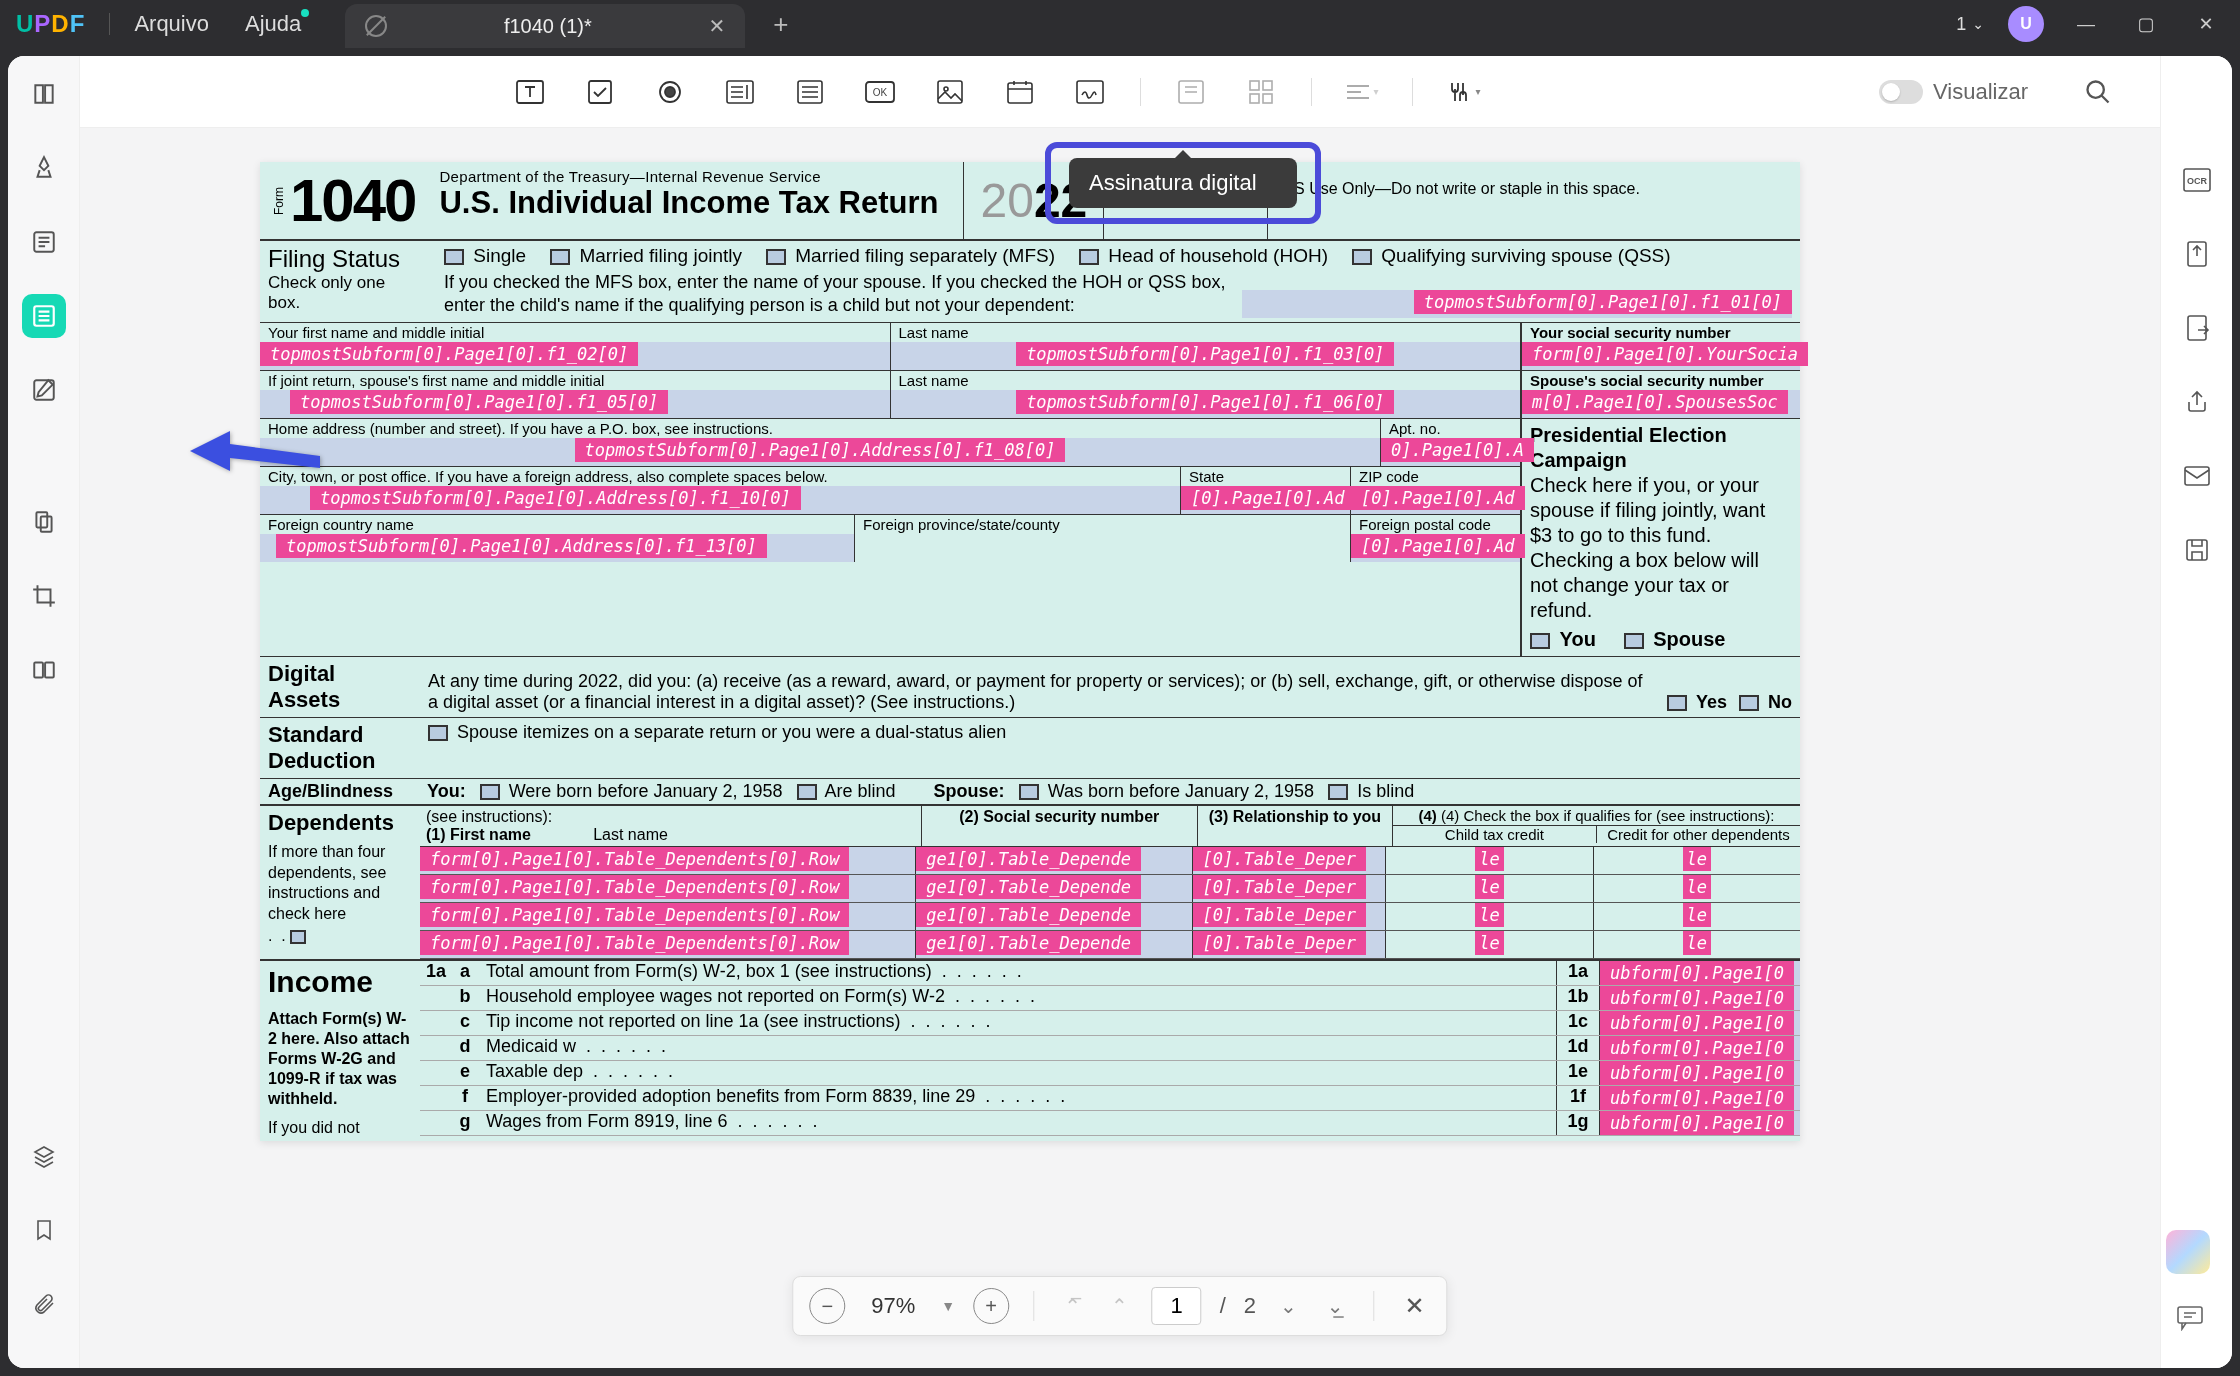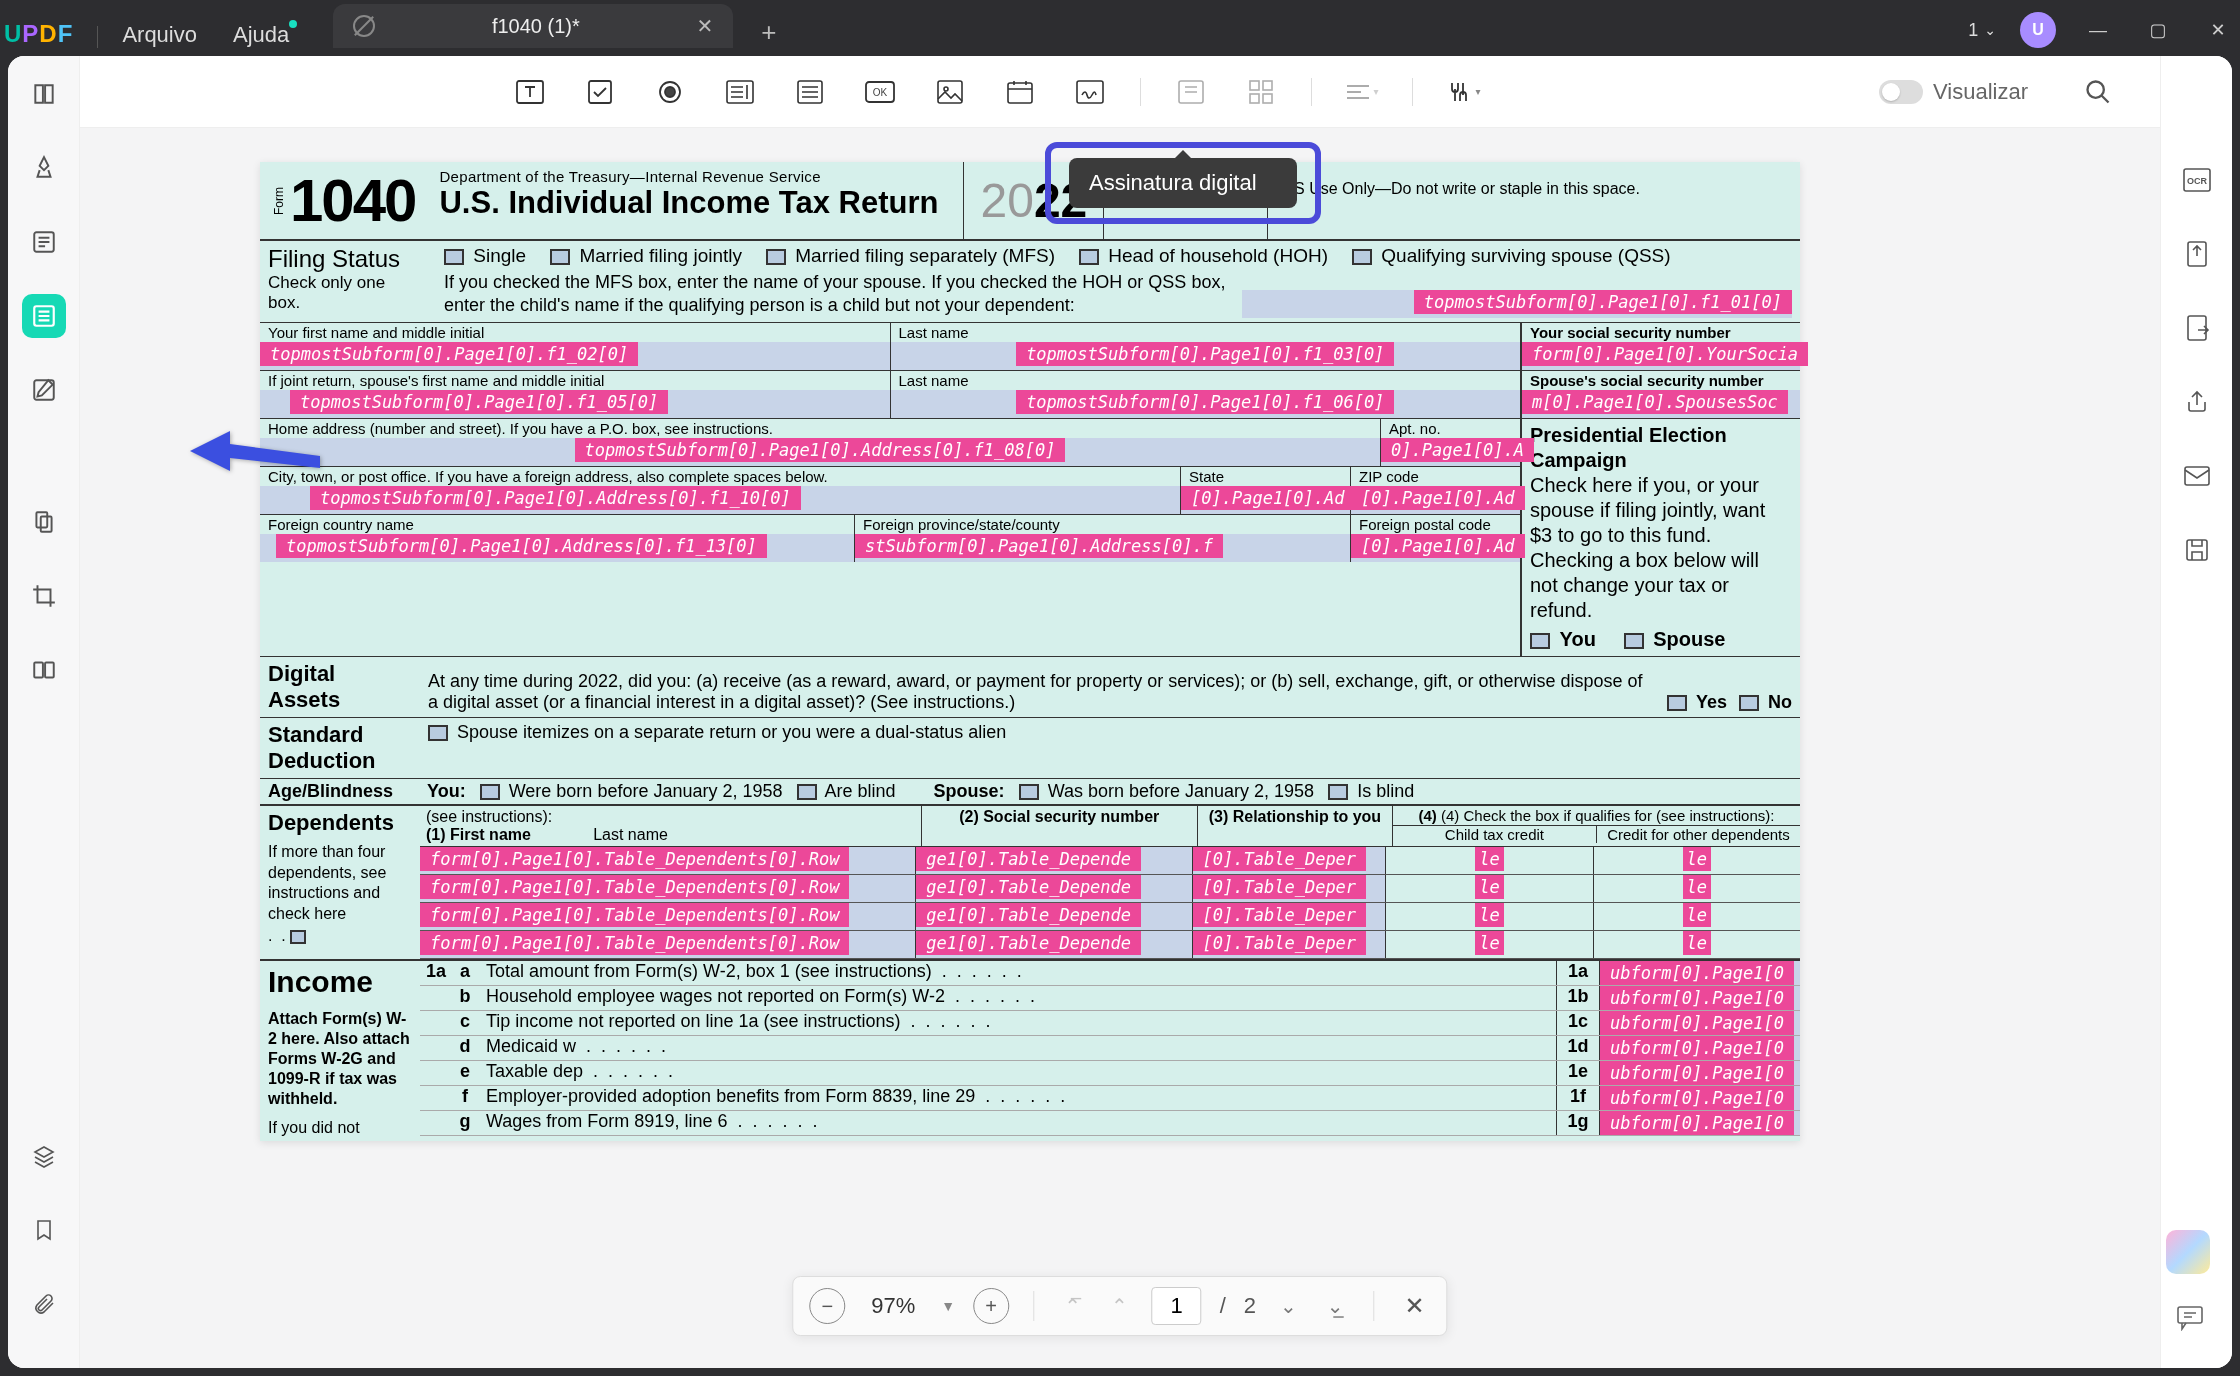--- a/index.html
+++ b/index.html
@@ -1,19 +1,19 @@
 <!DOCTYPE html>
 <html><head>
 <meta charset="utf-8">
 <style>
 * { margin: 0; padding: 0; box-sizing: border-box; font-family: -apple-system, BlinkMacSystemFont, "Segoe UI", Arial, sans-serif; }
 body { background: #2d2d30; width: 2240px; height: 1376px; overflow: hidden; position: relative; }
 
 
-.titlebar { height: 48px; background: #2d2d30; display: flex; align-items: flex-end; padding: 0 4px; color: #ccc; }
+.titlebar { height: 48px; background: #2d2d30; display: flex; align-items: center; padding: 0 16px; color: #ccc; }
 .logo { font-weight: 800; font-size: 24px; letter-spacing: 1px; }
 .logo .u { color: #00bfa5; }
 .logo .p { color: #aa66ff; }
 .logo .d { color: #ffb300; }
 .logo .f { color: #4fc3f7; }
 .title-divider { width: 1px; height: 22px; background: #555; margin: 0 24px; }
 .menu-item { font-size: 22px; color: #ddd; margin-right: 36px; cursor: pointer; position: relative; }
 .menu-dot { position: absolute; top: -2px; right: -8px; width: 8px; height: 8px; background: #18e0c0; border-radius: 50%; }
 .tab { display: flex; align-items: center; background: #3a3a3d; border-radius: 12px 12px 0 0; height: 44px; padding: 0 20px; margin-left: 8px; margin-top: 4px; min-width: 400px; }
 .tab-icon { width: 22px; height: 22px; border: 2px solid #888; border-radius: 50%; margin-right: 20px; position: relative; }
@@ -423,21 +423,20 @@
                   <div class="cell-input field-bg"><span class="field-overlay">[0].Page1[0].Ad</span></div>
                 </div>
               </div>
               <div class="form-row" style="border-bottom:none">
                 <div style="flex:1.2">
                   <div class="cell-label">Foreign country name</div>
                   <div class="cell-input field-bg"><span class="field-overlay" style="margin-left:16px">topmostSubform[0].Page1[0].Address[0].f1_13[0]</span></div>
                 </div>
                 <div style="flex:1;border-left:1px solid #333">
                   <div class="cell-label">Foreign province/state/county</div>
-                  <div class="cell-input field-bg"><span class="field-overlay">stSubform[0].Page1[0].Address[0].f</span></div>
                 </div>
                 <div style="width:170px;border-left:1px solid #333">
                   <div class="cell-label">Foreign postal code</div>
                   <div class="cell-input field-bg"><span class="field-overlay">[0].Page1[0].Ad</span></div>
                 </div>
               </div>
             </div>
             <div style="width:280px;border-left:2.5px solid #333;padding:4px 8px;font-size:20px;line-height:1.25">
               <div style="font-weight:700">Presidential Election Campaign</div>
               <div>Check here if you, or your spouse if filing jointly, want $3 to go to this fund. Checking a box below will not change your tax or refund.</div>

